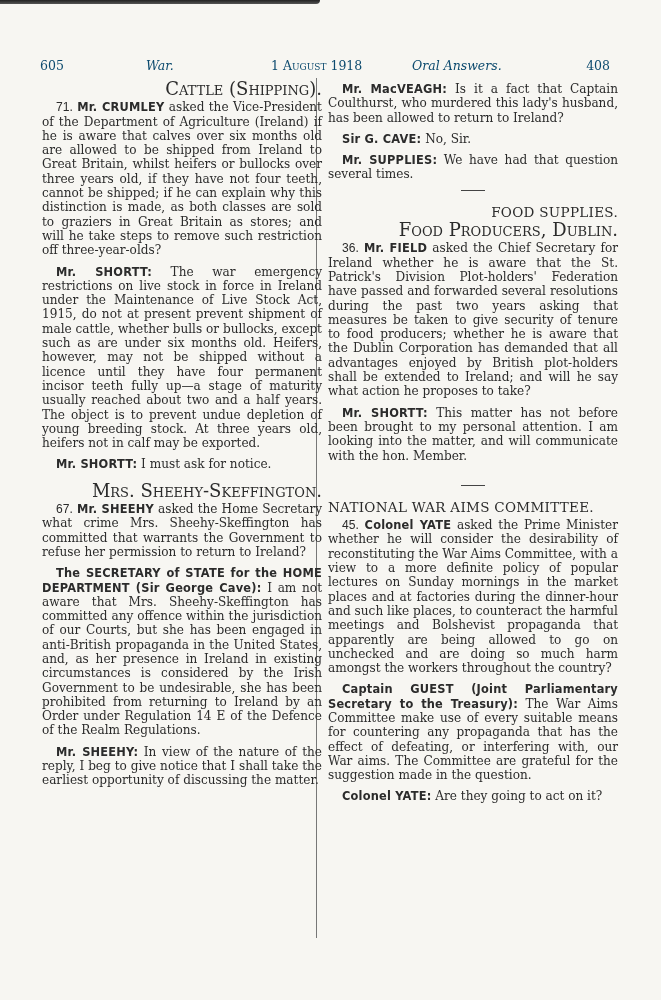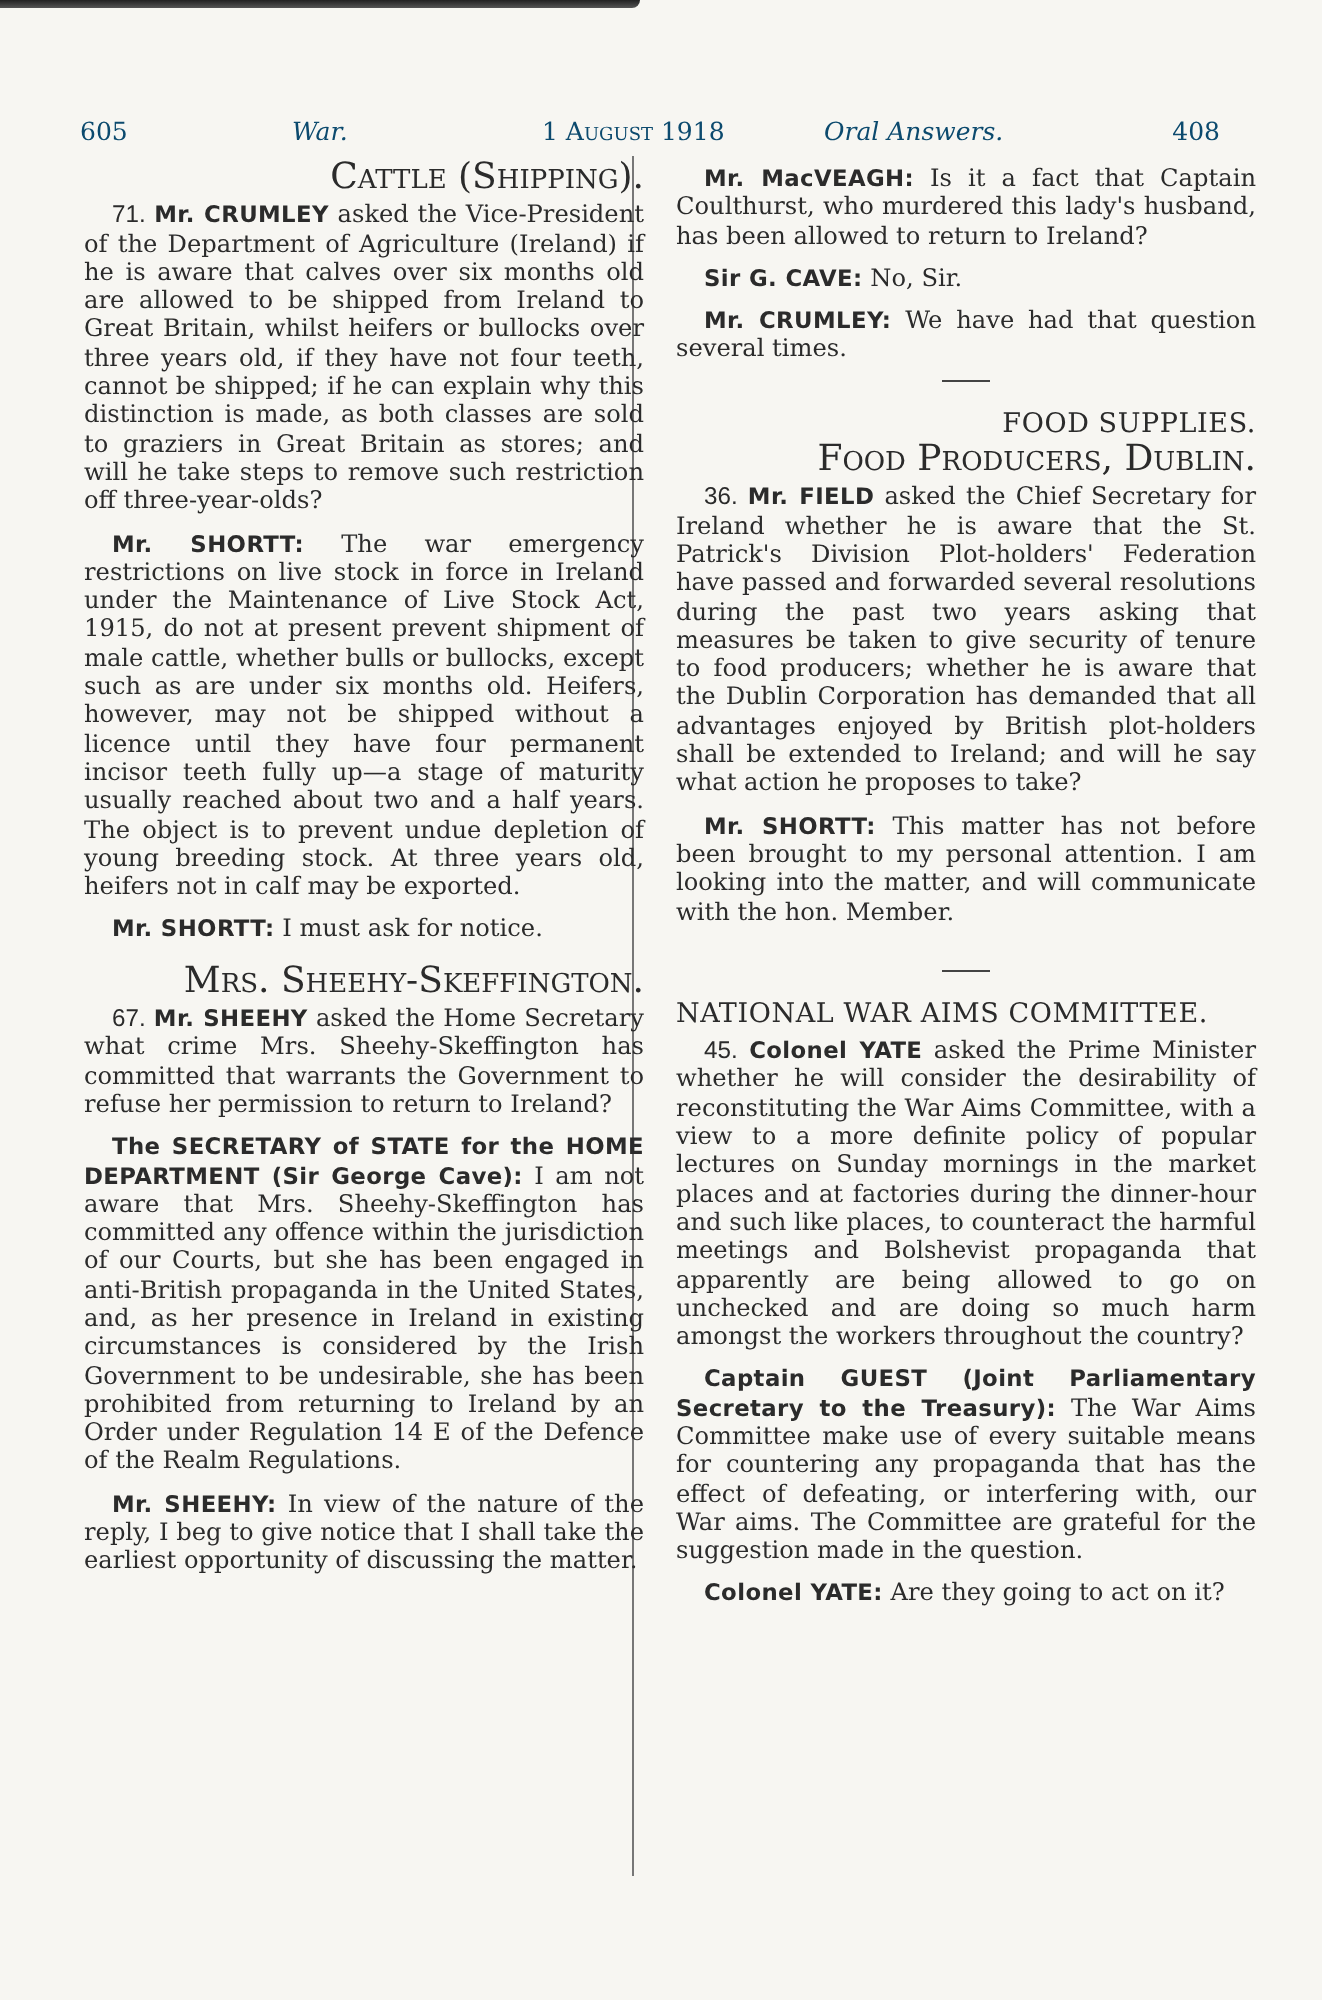--- a/index.html
+++ b/index.html
@@ -24,21 +24,21 @@
   .h-war { left:106px; font-style:italic; }
   .h-date { left:231px; font-variant:small-caps; }
   .h-oral { left:372px; font-style:italic; }
   .h-right { right:0; }
   .col {
     position:absolute; top:82px; width:280px;
     font-size:12.1px; line-height:14.3px;
     text-align:justify;
   }
   .col.left { left:42px; }
-  .col.right { left:338px; width:290px; }
+  .col.right { left:328px; width:290px; }
   .divider {
     position:absolute; left:316px; top:78px; width:1px; height:860px;
     background:#777;
   }
   p { margin:0 0 7px 0; text-indent:14px; }
   .spk {
     font-family:"DejaVu Sans","Liberation Sans",sans-serif;
     font-weight:bold; font-size:11.4px; letter-spacing:0.2px;
   }
   .num { font-family:"Liberation Sans","DejaVu Sans",sans-serif; }
@@ -88,21 +88,21 @@
 
   <p><span class="spk">Mr. SHEEHY:</span><span> In view of the nature of the reply, I beg to give notice that I shall take the earliest opportunity of discussing the matter.</span></p>
 </div>
 
 <div class="col right">
   <p><span class="spk">Mr. MacVEAGH:</span><span> Is it a fact that Captain Coulthurst, who murdered this lady's husband, has been allowed to return to Ireland?</span></p>
 
   <p><span class="spk">Sir G. CAVE:</span><span> No, Sir.</span></p>
 
 
-  <p><span class="spk">Mr. CRUMLEY:</span><span> We have had that question several times.</span></p>
+  <p><span class="spk">Mr. SUPPLIES:</span><span> We have had that question several times.</span></p>
 
   <div class="rule"></div>
 
   <p class="big-head">FOOD SUPPLIES.</p>
   <p class="sc-head">Food Producers, Dublin.</p>
 
   <p><span class="num">36.</span> <span class="spk">Mr. FIELD</span><span> asked the Chief Secretary for Ireland whether he is aware that the St. Patrick's Division Plot-holders' Federation have passed and forwarded several resolutions during the past two years asking that measures be taken to give security of tenure to food producers; whether he is aware that the Dublin Corporation has demanded that all advantages enjoyed by British plot-holders shall be extended to Ireland; and will he say what action he proposes to take?</span></p>
 
   <p><span class="spk">Mr. SHORTT:</span><span> This matter has not before been brought to my personal attention. I am looking into the matter, and will communicate with the hon. Member.</span></p>
 

